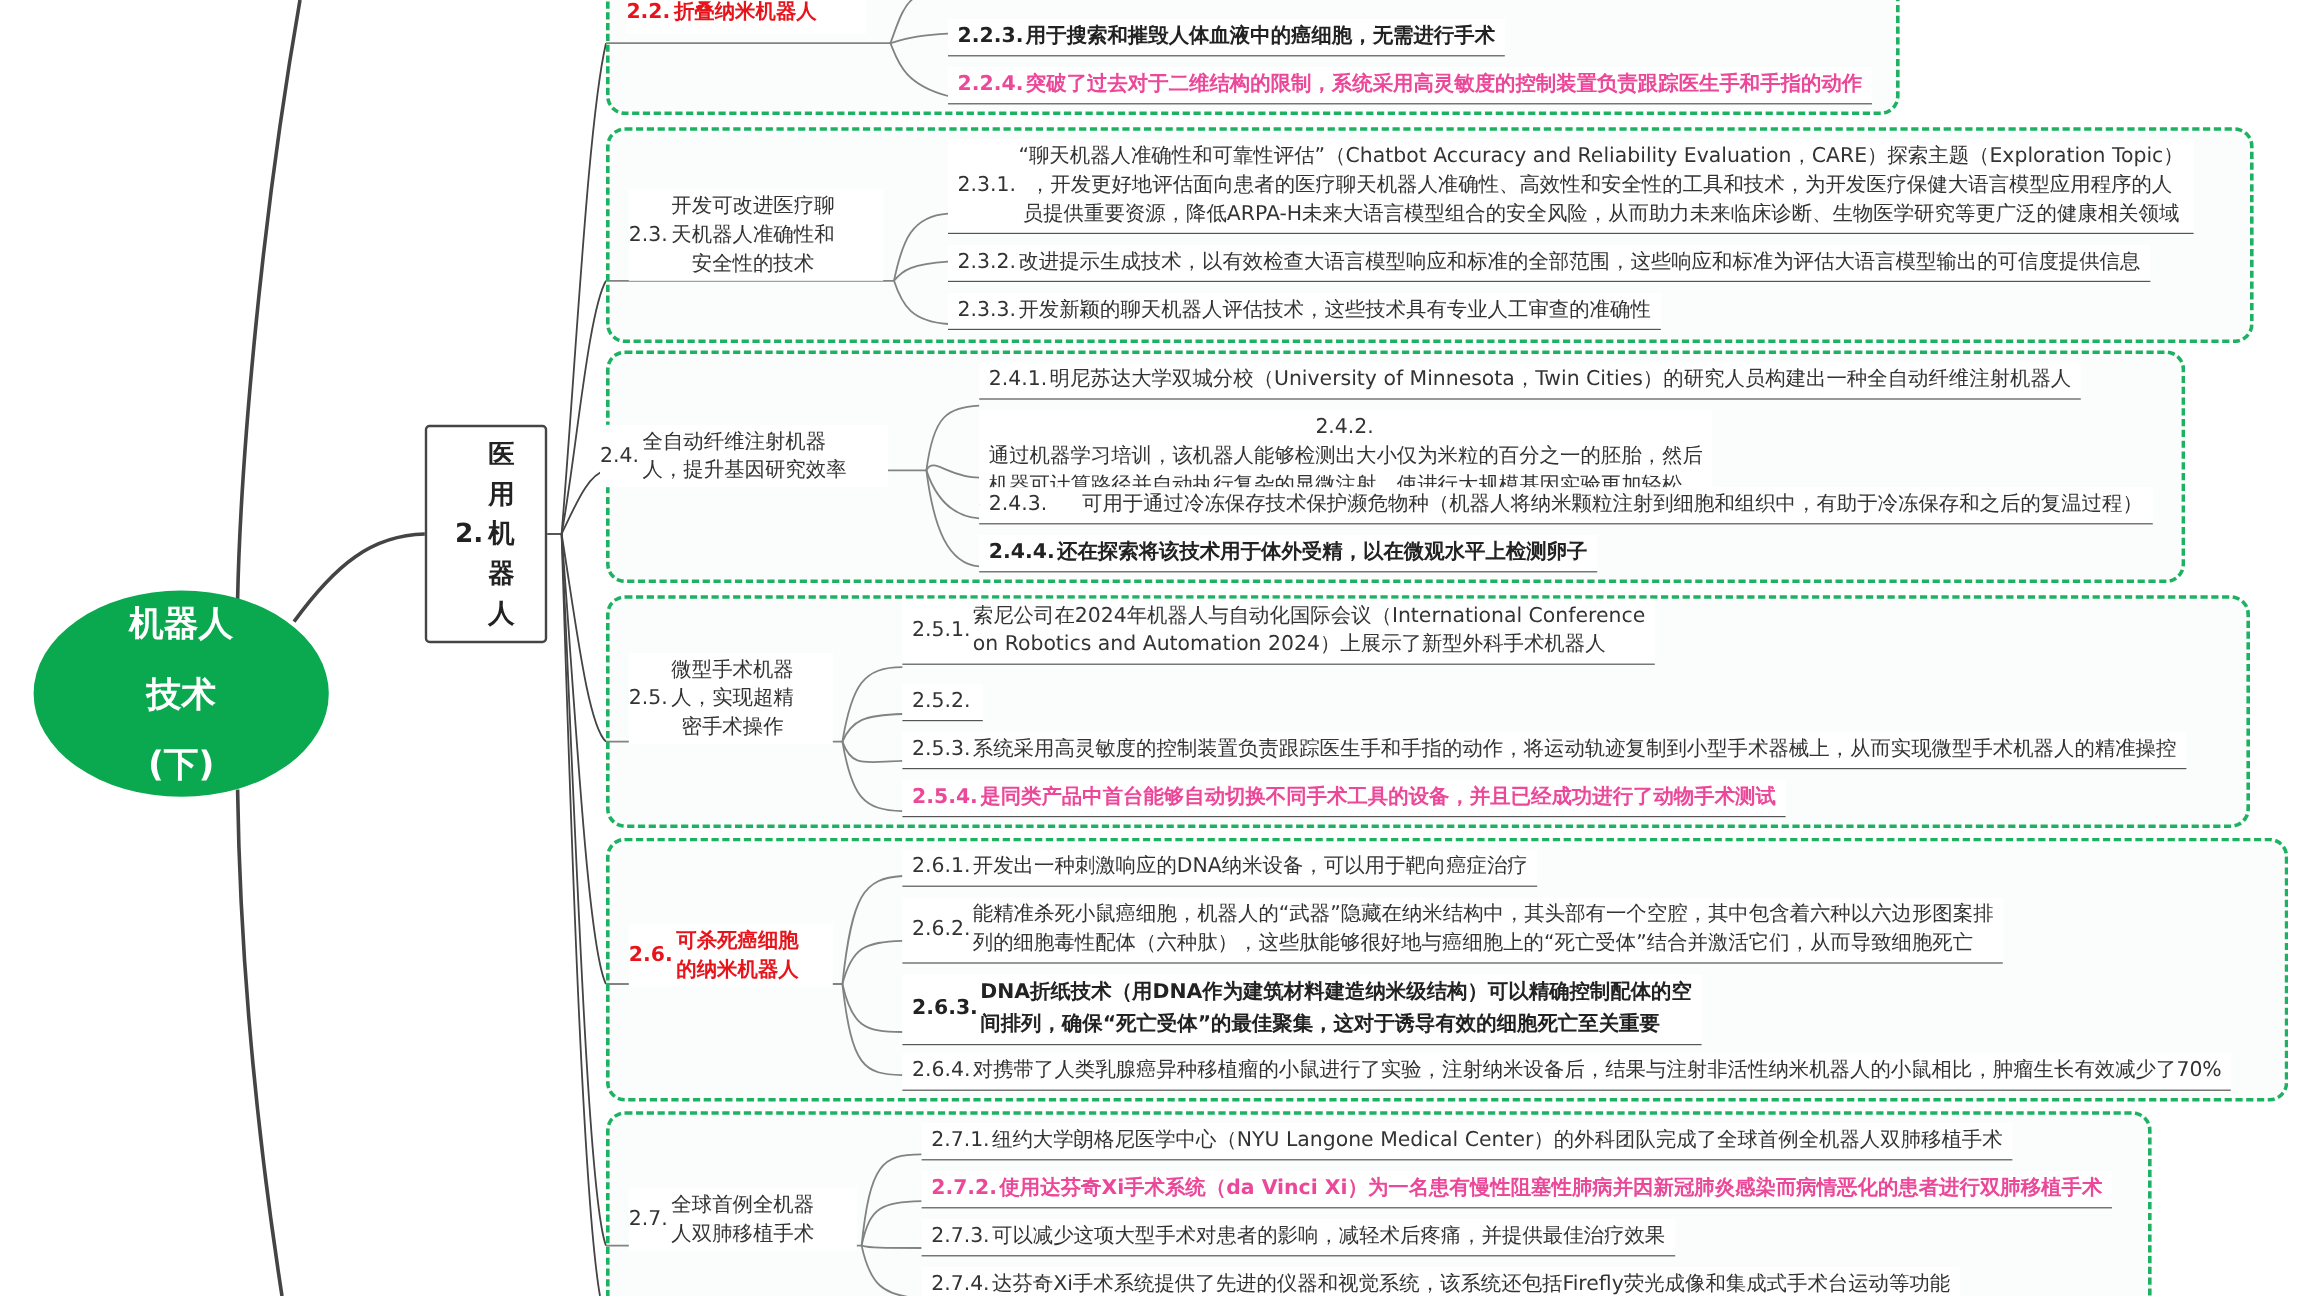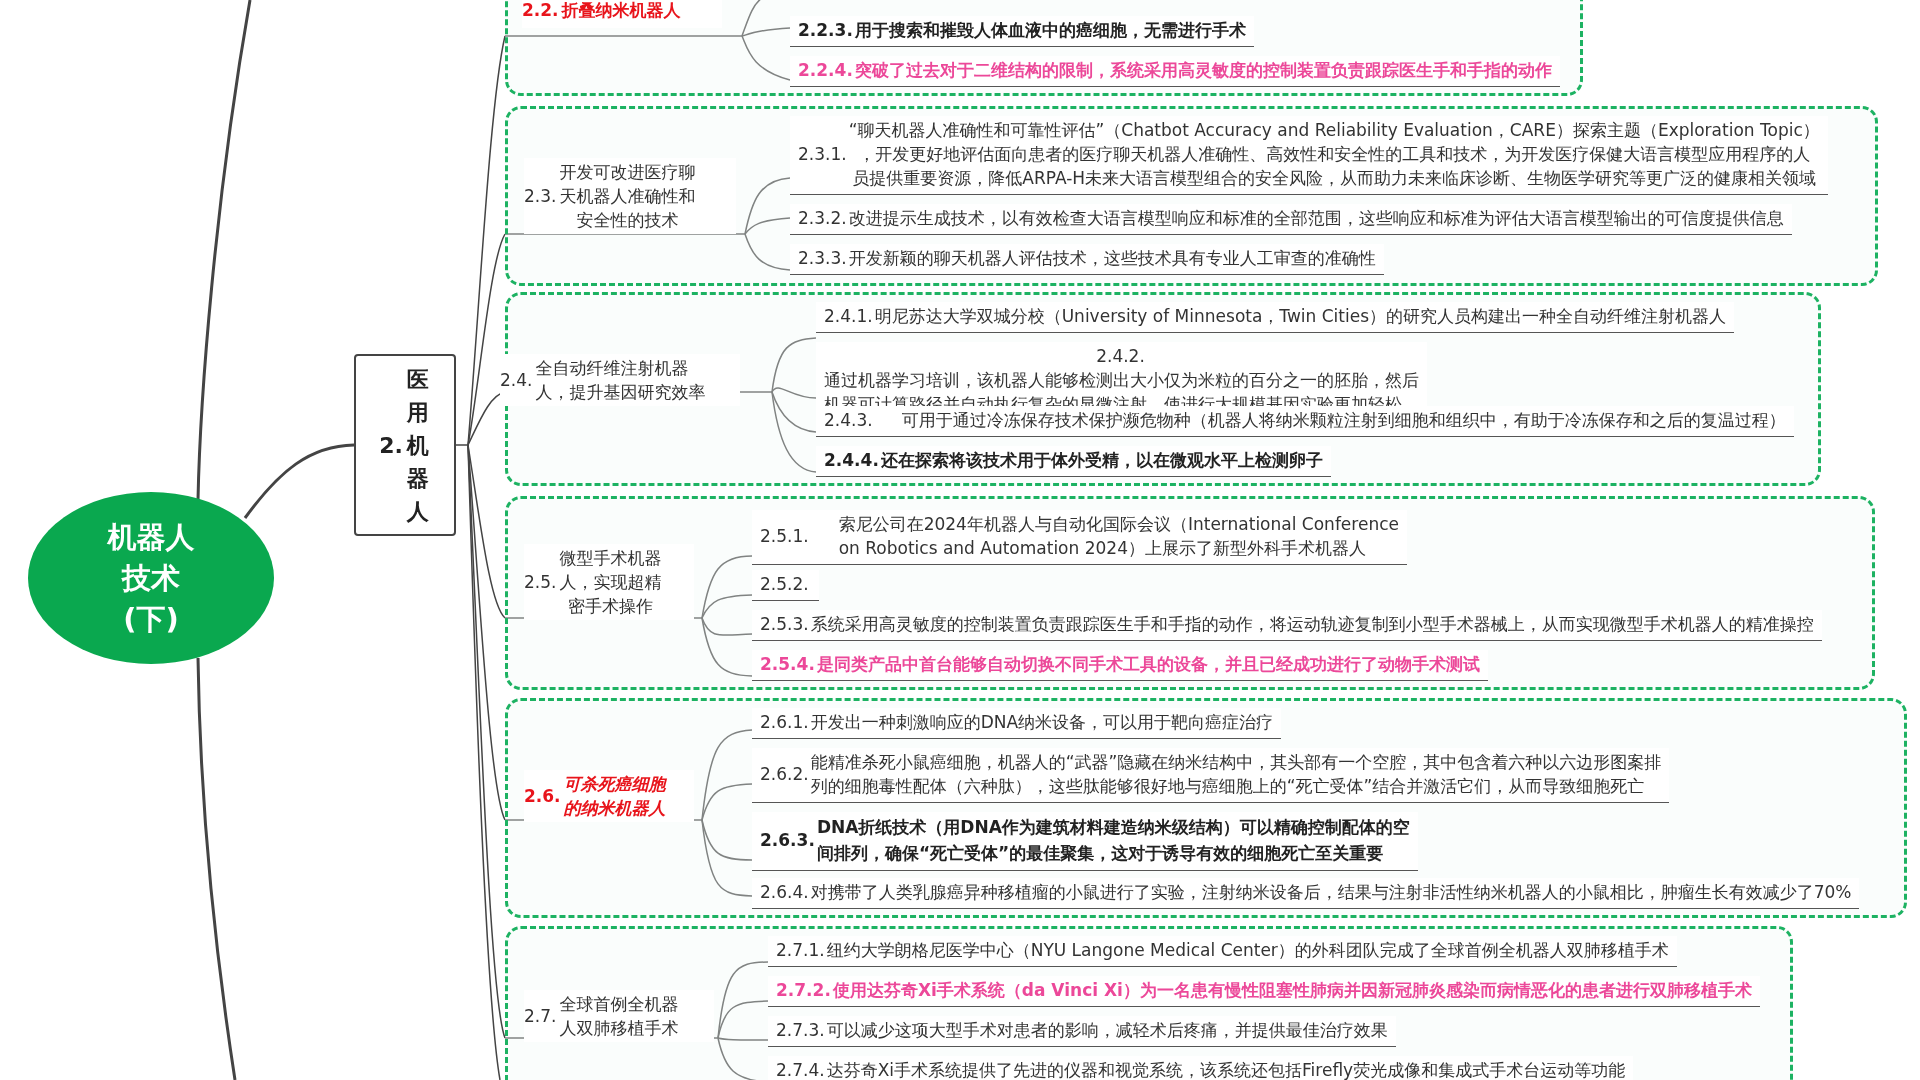--- a/index.html
+++ b/index.html
@@ -9,21 +9,21 @@
     font-family: "DejaVu Sans", "Liberation Sans", sans-serif;
     color: #333333;
   }
   #canvas { position: absolute; left: 0; top: 0; width: 1920px; height: 1080px; }
   svg.lines { position: absolute; left: 0; top: 0; width: 1920px; height: 1080px; pointer-events: none; }
 
   .root {
     position: absolute; left: 28px; top: 492px; width: 246px; height: 172px;
     background: #0aa84f; border-radius: 123px / 86px;
     display: flex; align-items: center; justify-content: center; text-align: center;
-    color: #ffffff; font-weight: bold; font-size: 29px; line-height: 41px;
+    color: #ffffff; font-weight: bold; font-size: 29px; line-height: 59px;
   }
   .root .t { white-space: pre-line; }
 
   .main-topic {
     position: absolute; left: 354px; top: 354px; width: 102px; height: 182px;
     background: #ffffff; border: 2px solid #444; border-radius: 4px; box-sizing: border-box;
     display: flex; align-items: center; justify-content: center;
     font-weight: bold; font-size: 22px; color: #222;
   }
   .main-topic .num { margin-right: 2px; }
@@ -184,41 +184,41 @@
     <span class="txt">还在探索将该技术用于体外受精，以在微观水平上检测卵子</span>
   </div>
 
   <div class="group" style="left:505px; top:496px; width:1370px; height:194px;"></div>
   <div class="sec-label" style="left:524px; top:544px; width:170px; height:76px;">
     <span class="num">2.5.</span>
     <span class="txt" style="text-align:center;">微型手术机器
 人，实现超精
 密手术操作</span>
   </div>
-  <div class="leaf multi" style="left:752px; top:510px;gap:28px;">
+  <div class="leaf multi" style="left:752px; top:499px;">
     <span class="num">2.5.1.</span>
     <span class="txt">索尼公司在2024年机器人与自动化国际会议（International Conference
 on Robotics and Automation 2024）上展示了新型外科手术机器人</span>
   </div>
   <div class="leaf" style="left:752px; top:570px;">
     <span class="num">2.5.2.</span>
   </div>
   <div class="leaf" style="left:752px; top:610px;">
     <span class="num">2.5.3.</span>
     <span class="txt">系统采用高灵敏度的控制装置负责跟踪医生手和手指的动作，将运动轨迹复制到小型手术器械上，从而实现微型手术机器人的精准操控</span>
   </div>
   <div class="leaf red" style="left:752px; top:650px;">
     <span class="num">2.5.4.</span>
     <span class="txt">是同类产品中首台能够自动切换不同手术工具的设备，并且已经成功进行了动物手术测试</span>
   </div>
 
   <div class="group" style="left:505px; top:698px; width:1402px; height:220px;"></div>
   <div class="sec-label red" style="left:524px; top:770px; width:170px; height:52px;">
     <span class="num">2.6.</span>
-    <span class="txt" style="text-align:center;font-style:italic;">可杀死癌细胞
+    <span class="txt" style="text-align:center;">可杀死癌细胞
 的纳米机器人</span>
   </div>
   <div class="leaf" style="left:752px; top:708px;">
     <span class="num">2.6.1.</span>
     <span class="txt">开发出一种刺激响应的DNA纳米设备，可以用于靶向癌症治疗</span>
   </div>
   <div class="leaf multi" style="left:752px; top:748px;">
     <span class="num">2.6.2.</span>
     <span class="txt">能精准杀死小鼠癌细胞，机器人的“武器”隐藏在纳米结构中，其头部有一个空腔，其中包含着六种以六边形图案排
 列的细胞毒性配体（六种肽），这些肽能够很好地与癌细胞上的“死亡受体”结合并激活它们，从而导致细胞死亡</span>

